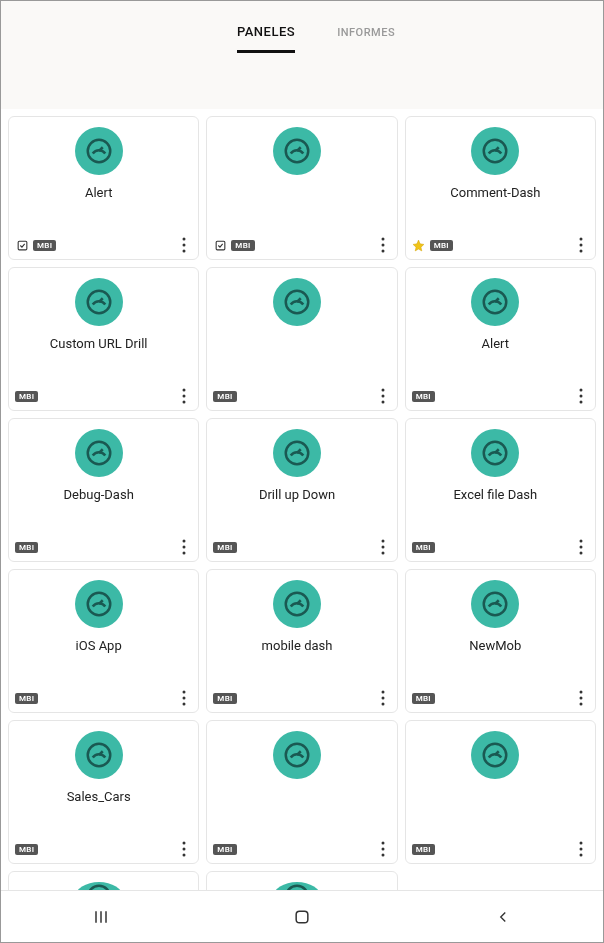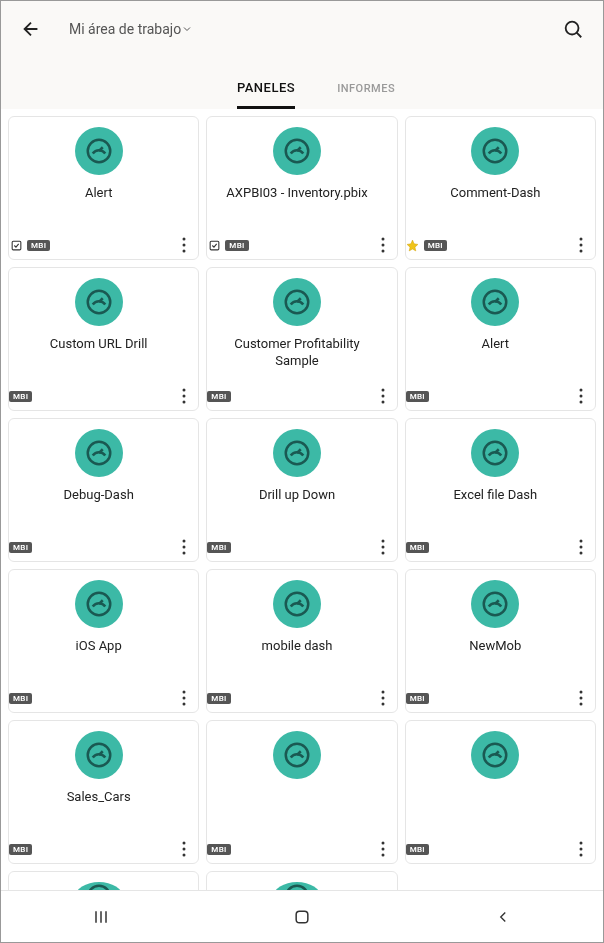--- a/index.html
+++ b/index.html
@@ -111,21 +111,21 @@
     .card-title {
       font-size: 13px;
       color: #222;
       text-align: center;
       padding: 0 4px;
       line-height: 1.3;
     }
     .card-footer {
       position: absolute;
       bottom: 4px;
-      left: 0;
+      left: 6px;
       right: 6px;
       display: flex;
       align-items: center;
       justify-content: space-between;
     }
     .badges {
       display: flex;
       align-items: center;
       gap: 4px;
     }
@@ -178,39 +178,20 @@
       display: flex;
       align-items: center;
       justify-content: center;
       cursor: pointer;
     }
   </style>
 </head>
 <body>
 
 <div class="header">
-  <div class="header-top">
-    <div class="back-btn">
-      <svg width="22" height="22" viewBox="0 0 24 24" fill="none" stroke="#222" stroke-width="2">
-        <path d="M19 12H5M12 19l-7-7 7-7"></path>
-      </svg>
-    </div>
-    <div class="workspace-title">
-      <span>Mi área de trabajo</span>
-      <svg width="12" height="12" viewBox="0 0 24 24" fill="none" stroke="#555" stroke-width="2">
-        <path d="M6 9l6 6 6-6"></path>
-      </svg>
-    </div>
-    <div class="search-btn">
-      <svg width="22" height="22" viewBox="0 0 24 24" fill="none" stroke="#222" stroke-width="2">
-        <circle cx="11" cy="11" r="7"></circle>
-        <path d="M21 21l-5-5"></path>
-      </svg>
-    </div>
-  </div>
   <div class="tabs">
     <div class="tab active">PANELES</div>
     <div class="tab inactive">INFORMES</div>
   </div>
 </div>
 
 <div class="grid" id="grid">
     <div class="card">
     <div class="gauge-icon">
         <svg width="30" height="30" viewBox="0 0 24 24" fill="none" stroke="#1a5952" stroke-width="2">
@@ -240,21 +221,20 @@
     </div>
   </div>
     <div class="card">
     <div class="gauge-icon">
         <svg width="30" height="30" viewBox="0 0 24 24" fill="none" stroke="#1a5952" stroke-width="2">
     <circle cx="12" cy="12" r="9"></circle>
     <path d="M7 14 A6 6 0 0 1 17 14" fill="none"></path>
     <line x1="12" y1="12" x2="15" y2="9"></line>
   </svg>
       </div>
-    <div class="card-title">AXPBI03 - Inventory.pbix</div>
     <div class="card-footer">
       <div class="badges">
           <span class="sens-icon">
             <svg width="13" height="13" viewBox="0 0 24 24" fill="none" stroke="#333" stroke-width="2">
     <rect x="4" y="4" width="16" height="16" rx="2"></rect>
     <path d="M8 12l3 3 5-6"></path>
   </svg>
           </span>
           <span class="mbi-badge">MBI</span>
         </div>
@@ -317,21 +297,20 @@
     </div>
   </div>
     <div class="card">
     <div class="gauge-icon">
         <svg width="30" height="30" viewBox="0 0 24 24" fill="none" stroke="#1a5952" stroke-width="2">
     <circle cx="12" cy="12" r="9"></circle>
     <path d="M7 14 A6 6 0 0 1 17 14" fill="none"></path>
     <line x1="12" y1="12" x2="15" y2="9"></line>
   </svg>
       </div>
-    <div class="card-title">Customer Profitability Sample</div>
     <div class="card-footer">
       <div class="badges">
           <span class="mbi-badge">MBI</span>
         </div>
       <div class="more-btn">
           <svg width="4" height="16" viewBox="0 0 4 16" fill="#333">
     <circle cx="2" cy="2" r="1.5"></circle>
     <circle cx="2" cy="8" r="1.5"></circle>
     <circle cx="2" cy="14" r="1.5"></circle>
   </svg>

